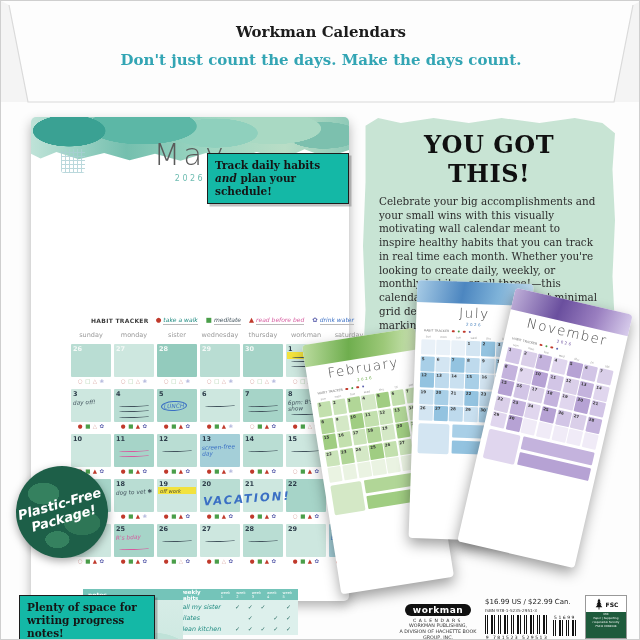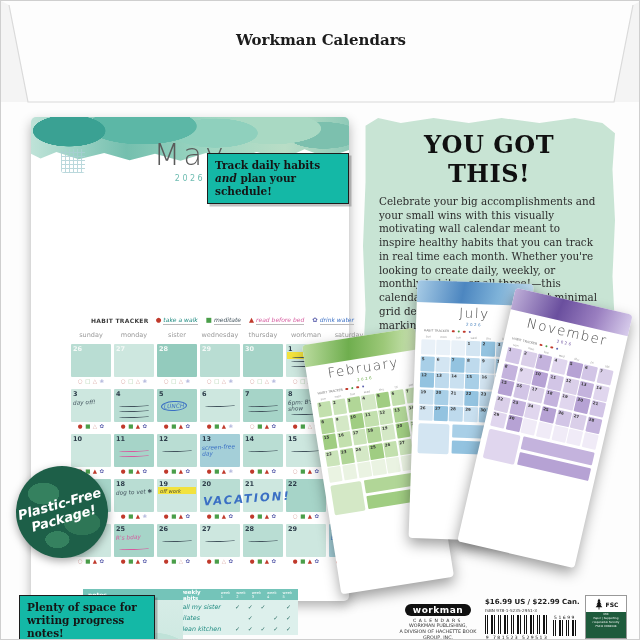--- a/index.html
+++ b/index.html
@@ -3,21 +3,21 @@
 <meta charset="utf-8">
 <style>
   html,body{margin:0;padding:0;background:#fff;}
   #page{position:relative;width:640px;height:640px;background:#fdfdfd;border:1px solid #cfcfcf;box-sizing:border-box;overflow:hidden;font-family:"DejaVu Sans",sans-serif;}
   .abs{position:absolute;}
 
   
   #flap-svg{position:absolute;left:0;top:0;width:640px;height:640px;pointer-events:none;}
 
   
-  #brand{left:0;top:30px;width:640px;text-align:center;font-family:"DejaVu Serif",serif;font-weight:bold;font-size:15px;color:#1c1c1c;}
+  #brand{left:0;top:22px;width:640px;text-align:center;font-family:"DejaVu Serif",serif;font-weight:bold;font-size:15px;color:#1c1c1c;}
   #tagline{left:0;top:50px;width:640px;text-align:center;font-family:"DejaVu Serif",serif;font-weight:bold;font-size:15px;}
 
   
   #promo{left:362px;top:117px;width:252px;padding:12px 16px 14px;box-sizing:border-box;background:#c8e4d4;clip-path:polygon(1% 3%,6% 0,15% 2%,28% 0,42% 2%,55% 0,70% 2%,84% 0,95% 2%,100% 6%,99% 20%,100% 40%,99% 62%,100% 82%,98% 97%,88% 100%,72% 98%,55% 100%,38% 98%,20% 100%,7% 98%,0 94%,1% 75%,0 50%,1% 25%);}
   #promo h1{margin:0 0 7px;text-align:center;font-family:"DejaVu Serif",serif;font-weight:bold;font-size:24px;letter-spacing:.5px;color:#101010;}
   #promo p{margin:0;font-family:"DejaVu Serif",serif;font-size:10.4px;line-height:1.32;color:#2c2c2c;}
 
   
   #maincal{left:30px;top:116px;width:318px;height:484px;background:#fff;border-radius:5px;box-shadow:0 5px 12px rgba(0,0,0,.3);}
   .wc-band{position:absolute;left:0;top:0;width:100%;height:46px;border-radius:5px 5px 0 0;
@@ -115,21 +115,21 @@
   .mini .mnotes{width:30%;height:30px;border-radius:2px;}
   .mini .mtables{flex:1;display:flex;flex-direction:column;gap:3px;}
   .mini .mtb{height:13px;border-radius:1px;}
 
   
   #logo-block{left:390px;top:597px;width:94px;text-align:center;}
   #logo-pill{display:inline-block;background:#111;color:#fff;border-radius:8px;padding:1px 8px;font-size:9px;font-weight:bold;letter-spacing:.5px;}
   #logo-sub{font-size:4.5px;letter-spacing:2.5px;color:#222;margin-top:1px;}
   .publine{font-size:4.8px;color:#333;line-height:1.25;}
   #price-block{left:484px;top:597px;width:100px;}
-  #price{font-size:7px;font-weight:bold;color:#222;}
+  #price{font-size:7px;font-weight:normal;color:#222;}
   #isbn{font-size:4.2px;color:#333;margin:2px 0 2px;}
   #barcode-row{display:flex;gap:4px;align-items:flex-start;}
   .bars{height:19px;background:repeating-linear-gradient(90deg,#111 0 1px,#fff 1px 2px,#111 2px 3px,#fff 3px 6px,#111 6px 8px,#fff 8px 9px,#111 9px 10px,#fff 10px 13px);}
   #bars-main{width:64px;}
   #bars-digits{font-size:4.5px;letter-spacing:1.5px;color:#111;text-align:center;margin-top:1px;}
   #addon .num{font-size:4.5px;letter-spacing:1.5px;color:#111;text-align:center;}
   #addon .bars{width:24px;height:16px;}
   #fsc{left:584px;top:594px;width:42px;height:44px;border:1px solid #999;box-sizing:border-box;background:#fff;display:flex;flex-direction:column;}
   #fsc .fsc-top{height:16px;display:flex;align-items:center;justify-content:center;gap:2px;}
   #fsc .fsc-top span{font-size:6px;font-weight:bold;color:#111;}
@@ -140,20 +140,21 @@
 <body>
 
 <div id="page">
   <svg id="flap-svg">
     <polygon points="0,0 8,4 27,101 0,101" fill="#f4f4f4"></polygon>
     <polygon points="640,0 632,4 613,101 640,101" fill="#f4f4f4"></polygon>
     <path d="M8,4 L27,101 L613,101 L632,4" fill="none" stroke="#dadada" stroke-width="1.2"></path>
   </svg>
 
   <div id="brand" class="abs">Workman Calendars</div>
+  <div id="tagline" class="abs" style="color: rgb(51, 165, 180);">Don't just count the days. Make the days count.</div>
 
   <div id="promo" class="abs" style="background: rgb(200, 228, 212);">
     <h1>YOU GOT THIS!</h1>
     <p>Celebrate your big accomplishments and your small wins with this visually motivating wall calendar meant to inspire healthy habits that you can track in real time each month. Whether you're looking to create daily, weekly, or monthly habits—or all three!—this calendar features a beautiful yet minimal grid design so you can get creative with marking your progress. And if you miss a day or a week here and there? No sweat—you can always start again tomorrow.</p>
   </div>
 
   <div id="maincal" class="abs">
     <div class="wc-band"></div>
     <div id="grid-icon" class="abs"></div>
     <div id="month-title" class="abs">May</div>

